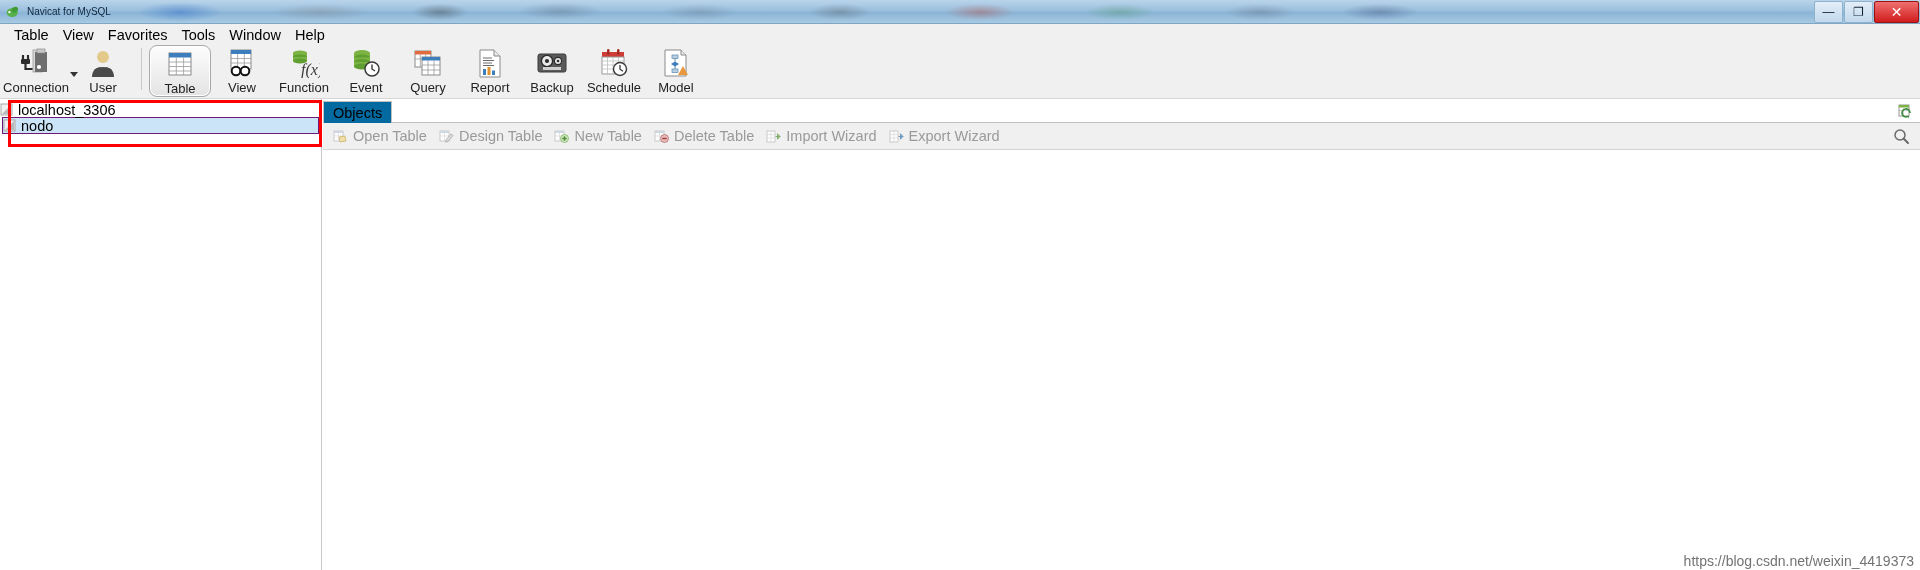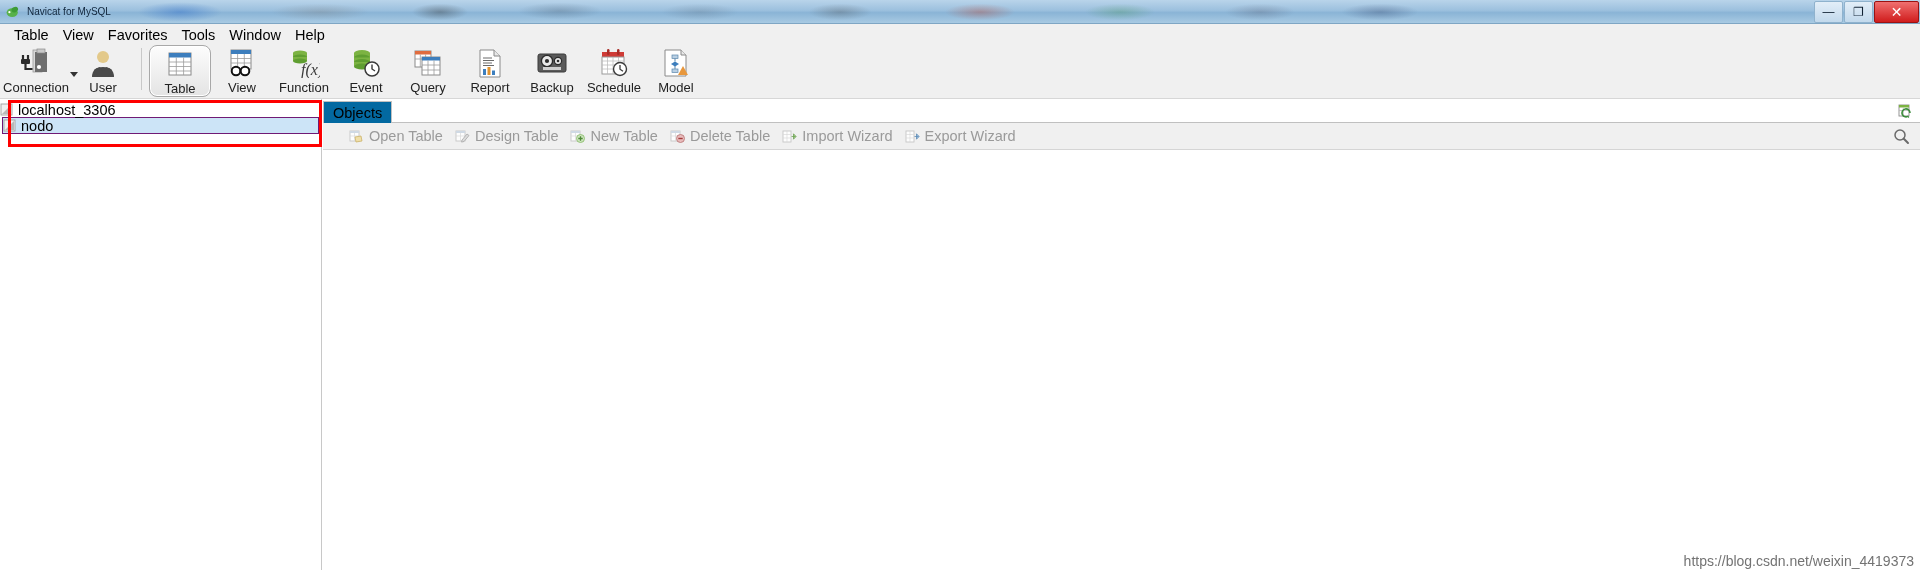--- a/index.html
+++ b/index.html
@@ -142,21 +142,21 @@
     flex: 1; height: 22px; border-bottom: 1px solid #c0c0c0;
     background: #fff;
   }
   .tab-refresh {
     position: absolute; right: 5px; top: 3px; width: 18px; height: 18px;
   }
 
   .actionbar {
     position: absolute; left: 0; top: 24px; width: 1597px; height: 27px;
     background: #f0f0f0; border-bottom: 1px solid #d5d5d5;
-    display: flex; align-items: center; padding-left: 20px;
+    display: flex; align-items: center; padding-left: 4px;
   }
   .action-item {
     display: flex; align-items: center; height: 22px; padding: 0 6px;
     font-size: 14.5px; color: #9a9a9a; white-space: nowrap;
   }
   .action-ico { width: 15px; height: 15px; margin-right: 5px; flex: none; }
   .action-search {
     position: absolute; right: 10px; top: 5px; width: 17px; height: 17px;
   }
   .grid-area {

